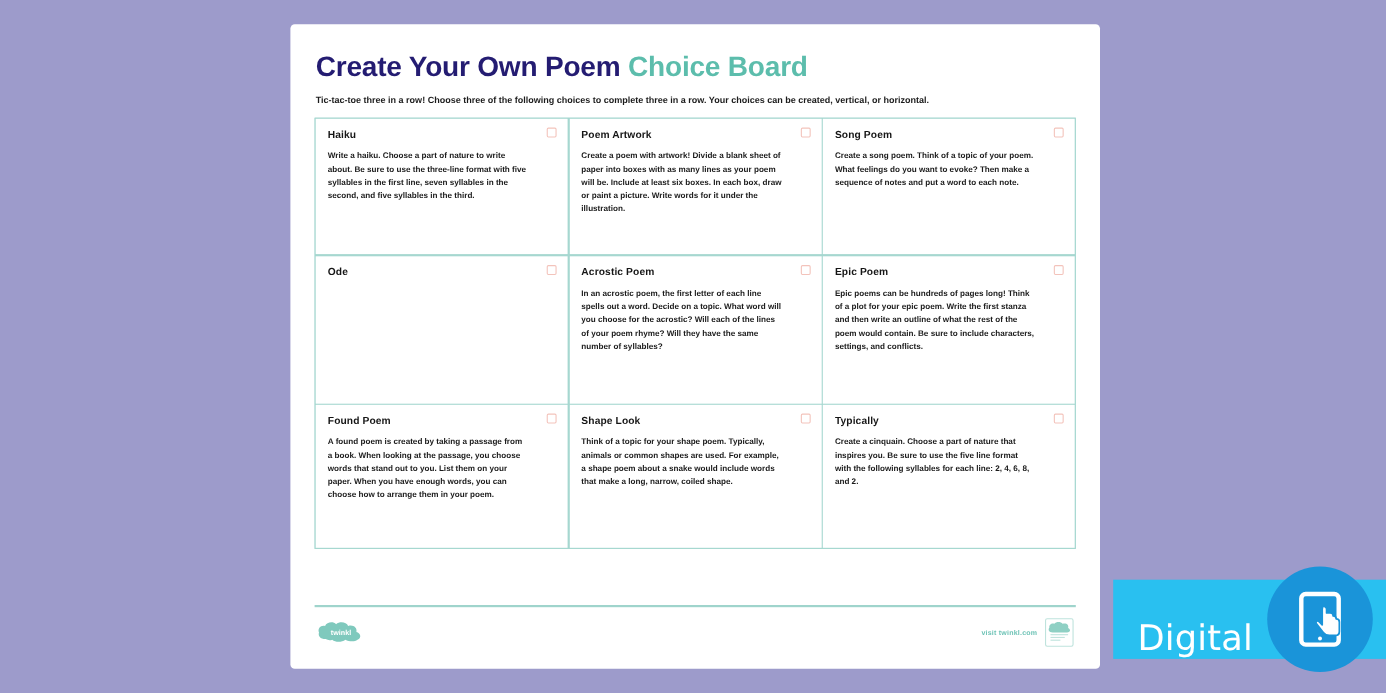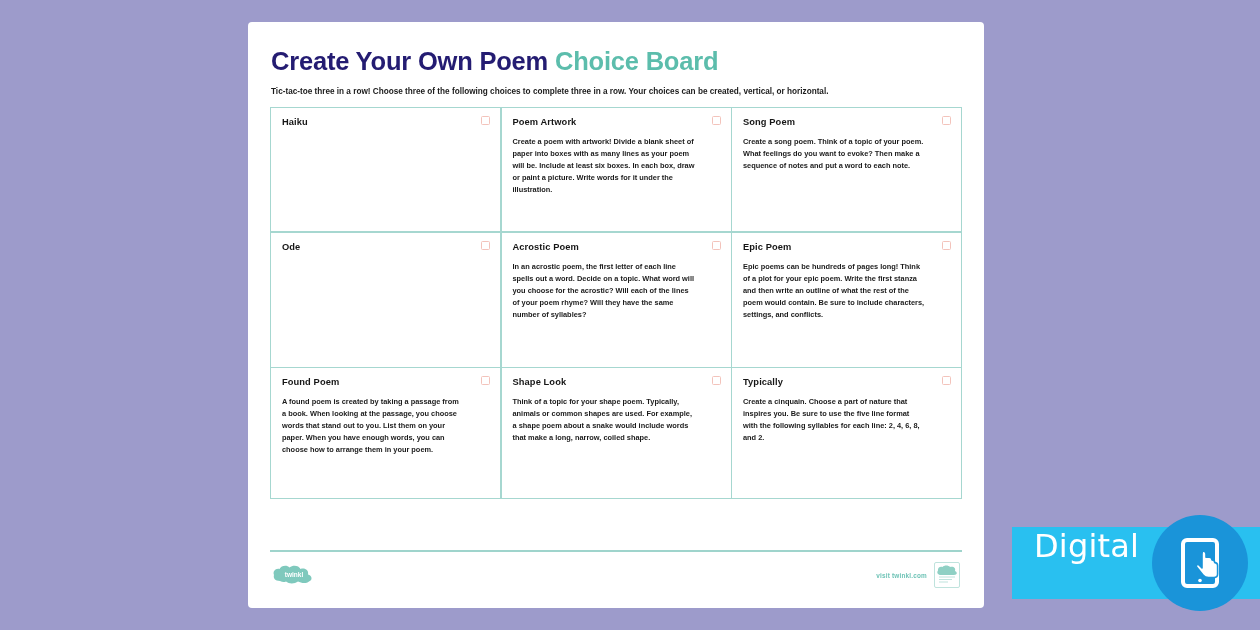--- a/index.html
+++ b/index.html
@@ -11,21 +11,21 @@
     height: 630px;
     background: #9d9bcb;
     font-family: "Liberation Sans", sans-serif;
     overflow: hidden;
     position: relative;
   }
 
   
   #worksheet-page {
     position: absolute;
-    left: 248px;
+    left: 264px;
     top: 22px;
     width: 736px;
     height: 586px;
     background: #ffffff;
     border-radius: 4px;
     box-sizing: border-box;
     padding: 22px 22px 10px 22px;
     display: flex;
     flex-direction: column;
   }
@@ -135,21 +135,21 @@
   }
 
   
   #digital-badge {
     position: absolute;
     left: 1012px;
     top: 527px;
     width: 248px;
     height: 72px;
     display: flex;
-    align-items: flex-start;
+    align-items: flex-end;
   }
   #digital-bar {
     position: absolute;
     left: 0;
     top: 0;
     width: 248px;
     height: 72px;
     background: #29c0f0;
   }
   #digital-label {
@@ -184,20 +184,21 @@
     <span class="title-accent">Choice Board</span>
   </h1>
 
   <p id="page-subtitle">Tic-tac-toe three in a row! Choose three of the following choices to complete three in a row. Your choices can be created, vertical, or horizontal.</p>
 
   <div id="choice-grid">
 
     <div class="grid-cell">
       <div class="cell-checkbox"></div>
       <div class="cell-title">Haiku</div>
+      <div class="cell-body">Write a haiku. Choose a part of nature to write about. Be sure to use the three-line format with five syllables in the first line, seven syllables in the second, and five syllables in the third.</div>
     </div>
 
     <div class="grid-cell">
       <div class="cell-checkbox"></div>
       <div class="cell-title">Poem Artwork</div>
       <div class="cell-body">Create a poem with artwork! Divide a blank sheet of paper into boxes with as many lines as your poem will be. Include at least six boxes. In each box, draw or paint a picture. Write words for it under the illustration.</div>
     </div>
 
     <div class="grid-cell">
       <div class="cell-checkbox"></div>

